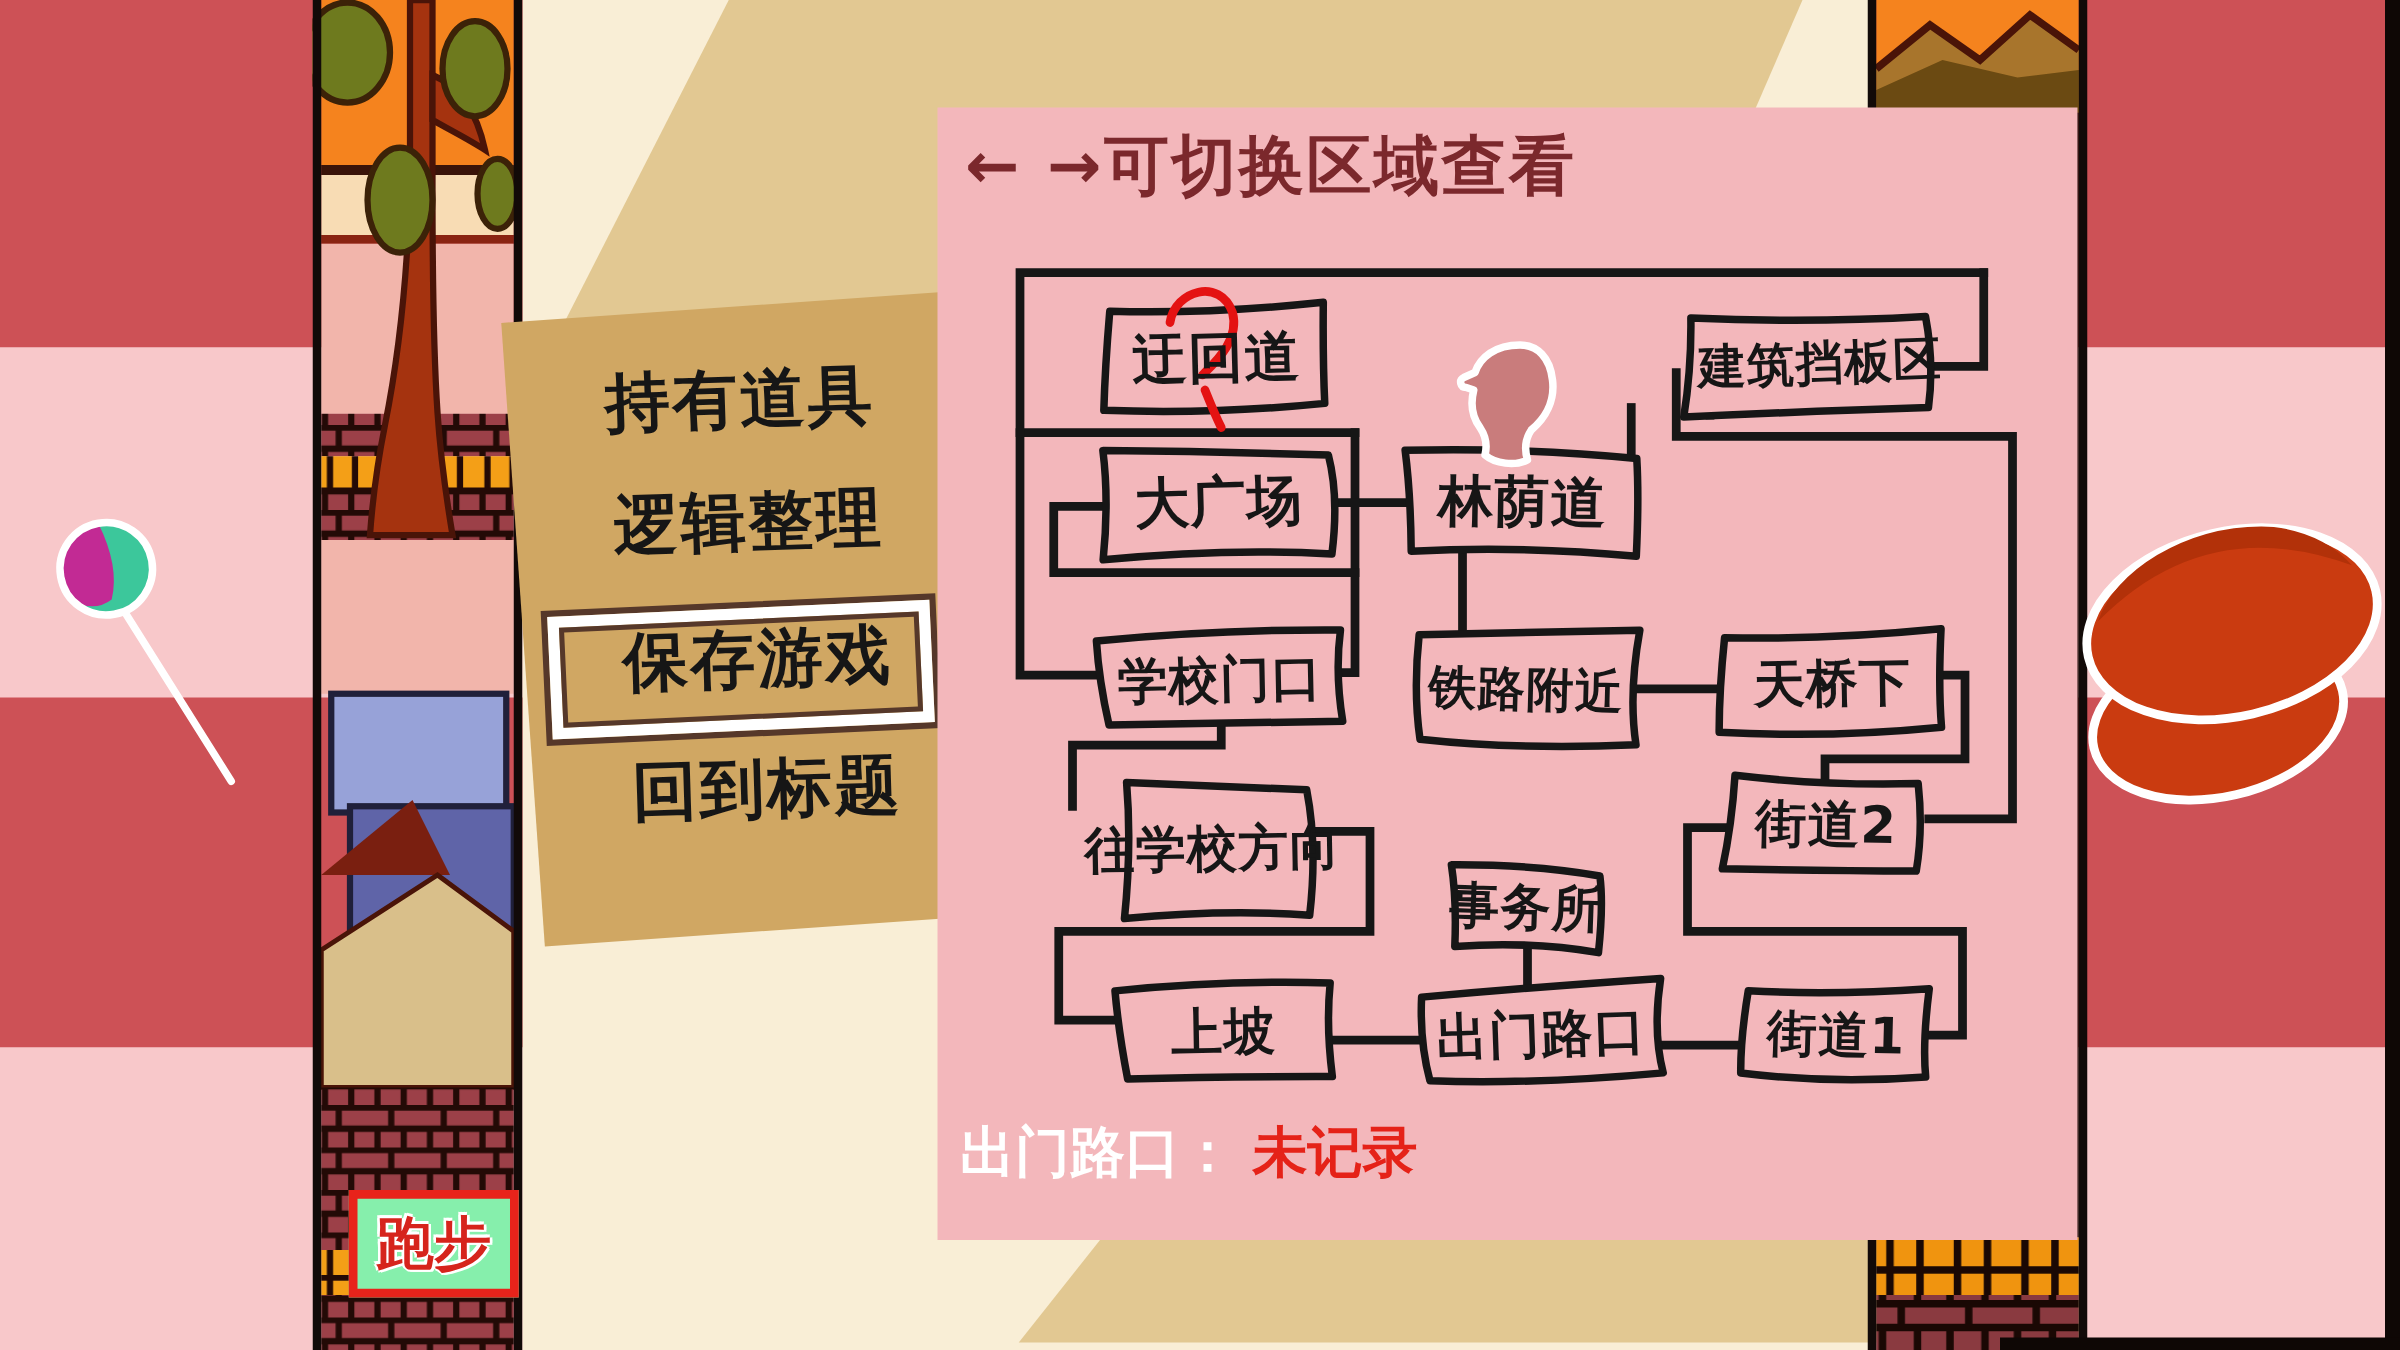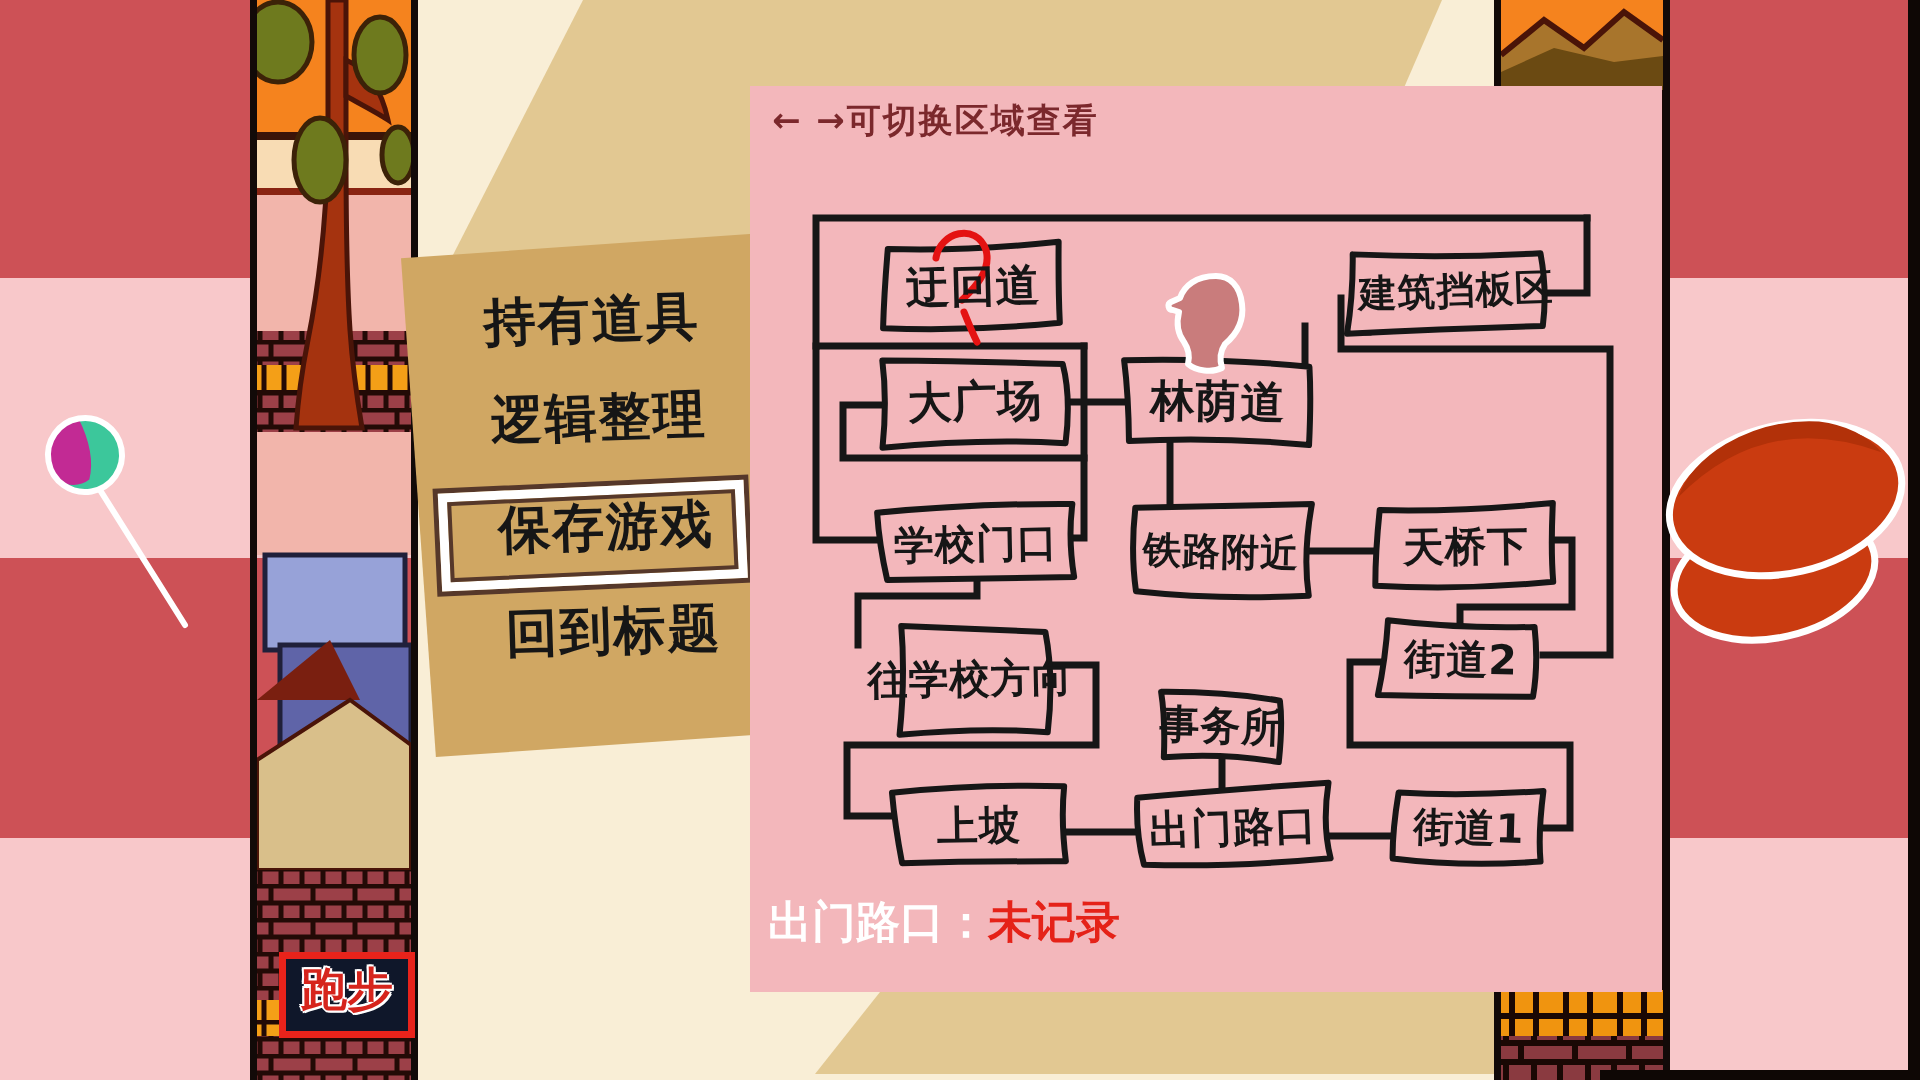--- a/index.html
+++ b/index.html
@@ -14,31 +14,31 @@
   #menu-paper{left:418px;top:245px;width:365px;height:500px;background:var(--paper,#d0a763);
               transform:rotate(-4deg);}
   .menu-item{position:absolute;left:78px;white-space:nowrap;font-size:52px;font-weight:600;
              color:var(--ink,#161616);transform:rotate(2.2deg);letter-spacing:2px;}
   .sel-outer{position:absolute;left:14px;top:236px;width:306px;height:98px;
              border:5px solid #56382a;transform:rotate(1.4deg);}
   .sel-mid{position:absolute;inset:0;border:9px solid #ffffff;}
   .sel-in{position:absolute;inset:0;border:4px solid #56382a;}
   
   #panel{left:750px;top:86px;width:912px;height:906px;background:var(--panel,#f3b7bb);}
-  #hint{left:772px;top:98px;font-size:34px;font-weight:600;color:var(--hint,#7b282c);
+  #hint{left:772px;top:98px;font-size:52px;font-weight:600;color:var(--hint,#7b282c);
         letter-spacing:2px;white-space:nowrap;}
   #footer{left:768px;top:893px;font-size:44px;font-weight:700;white-space:nowrap;}
   #footer .lbl{color:#ffffff;}
-  #footer .val{color:var(--accent-red,#e52218);}
+  #footer .val{color:var(--accent-red,#e52218);margin-left:14px;}
   .node-label{position:absolute;transform:translate(-50%,-50%);white-space:nowrap;
               color:var(--ink,#161616);font-weight:600;letter-spacing:1px;}
   #map-graph{left:0;top:0;pointer-events:none;}
   
-  #run-sign{left:279px;top:952px;width:136px;height:86px;background:#0f172a;
-            border:7px solid #e8231b;box-sizing:border-box;display:flex;
+  #run-sign{left:279px;top:952px;width:136px;height:86px;background:#86efac;
+            border:7px solid #e8231b;box-sizing:border-box;display:flex;align-items:center;
             justify-content:center;font-size:46px;font-weight:700;color:#d6241c;
             text-shadow:-2px 0 #fff,2px 0 #fff,0 -2px #fff,0 2px #fff,2px 2px #fff,-2px -2px #fff;}
   .edge-black{background:#0e0705;}
 </style>
 </head>
 <body>
 
 <div id="stage">
 
   <div class="band" style="top:0;height:278px;background:var(--band-red,#cd5156);"></div>

